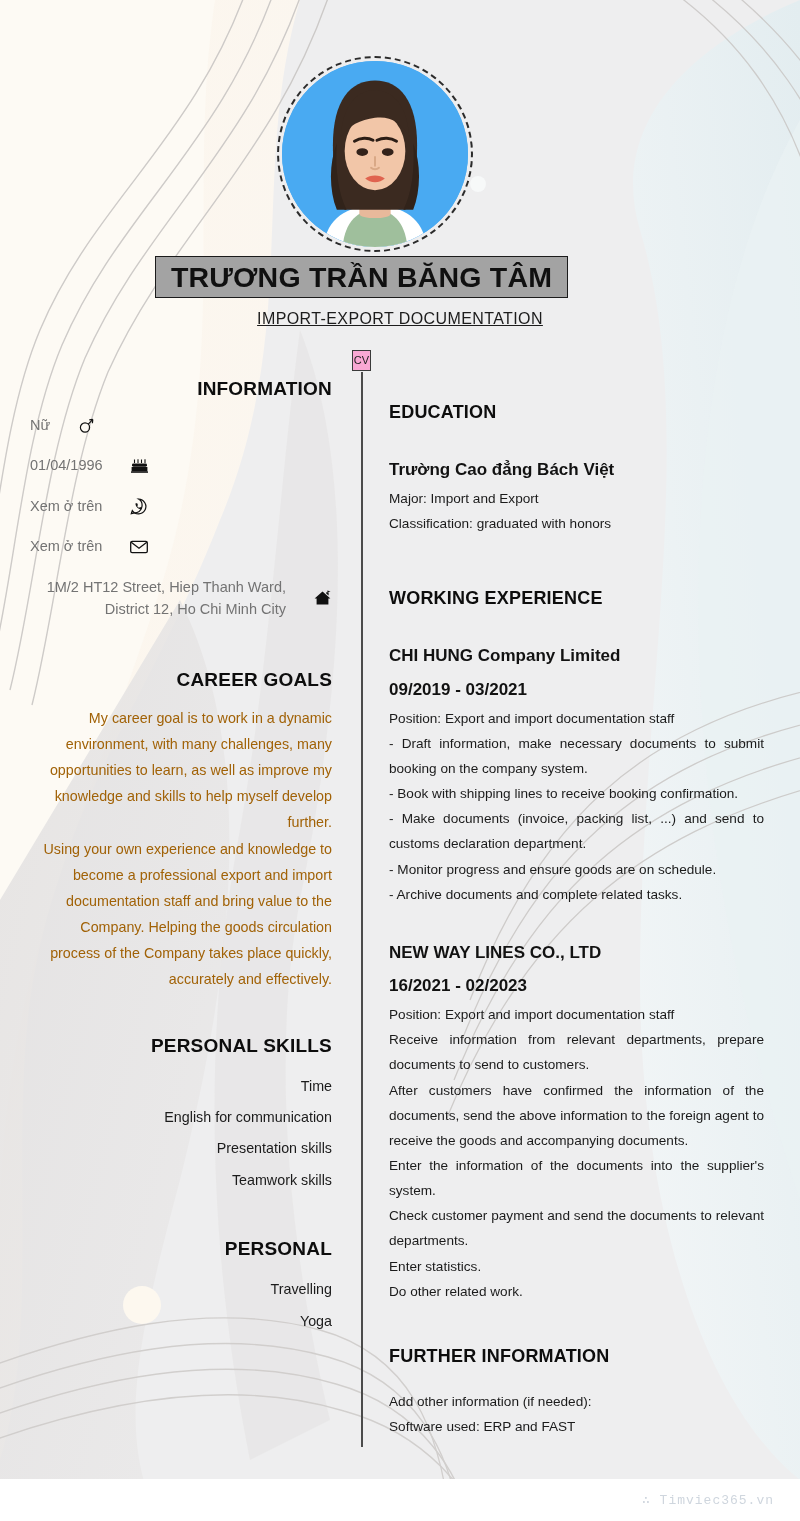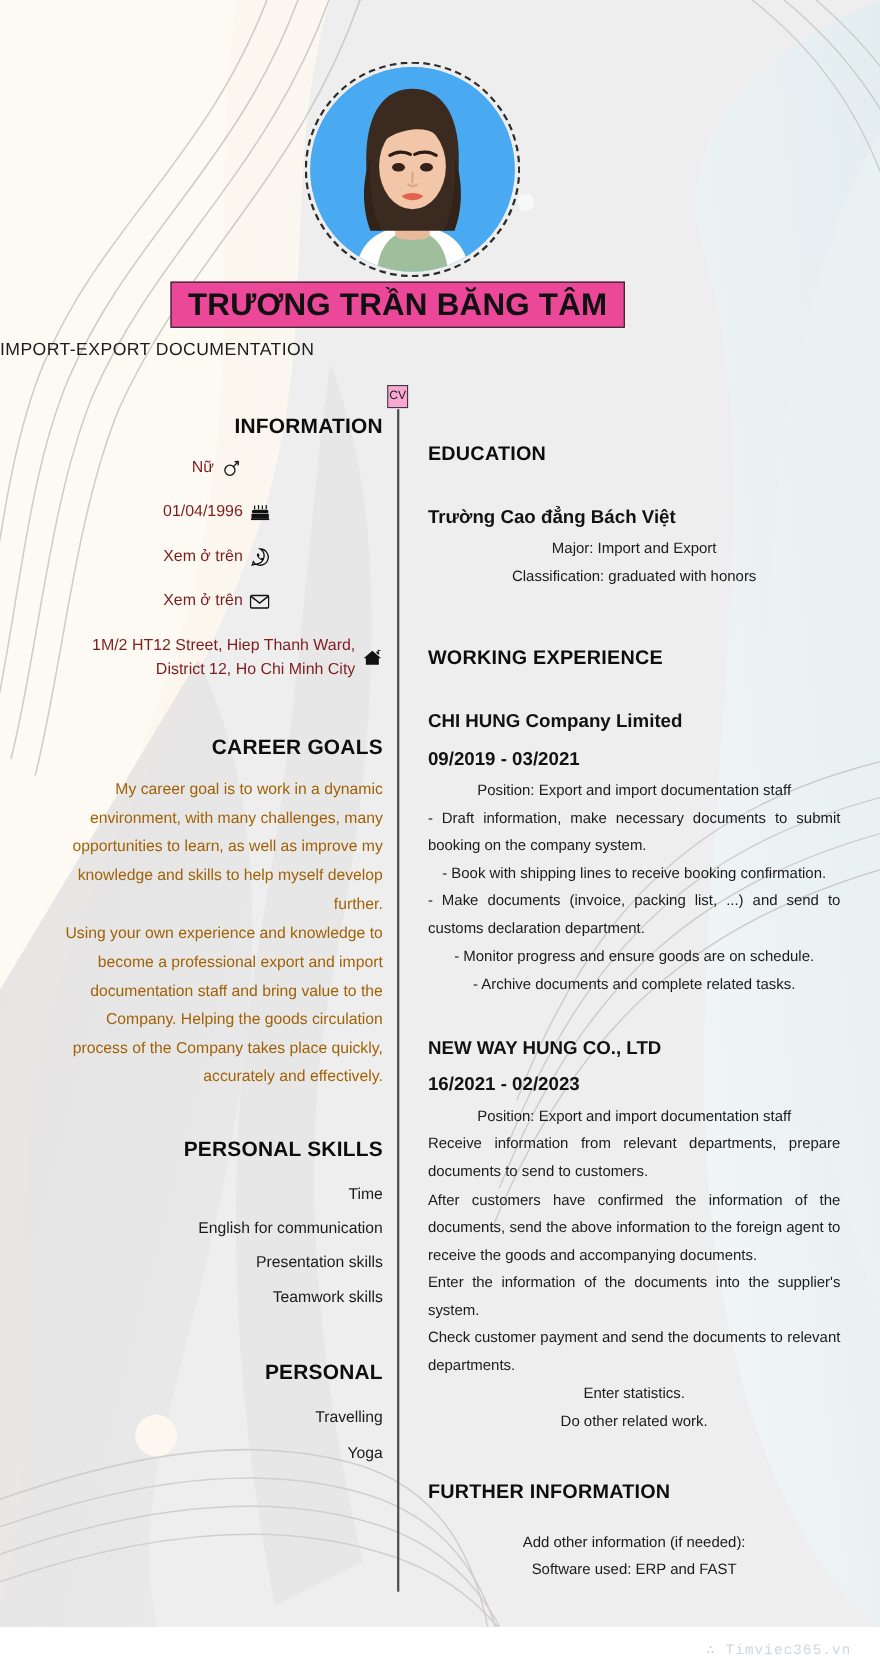--- a/index.html
+++ b/index.html
@@ -36,37 +36,39 @@
     overflow: hidden;
     position: relative;
     background: #49aaf2;
   }
 
   
   .name-banner {
     position: absolute;
     left: 155px; top: 256px;
     width: 413px; height: 42px;
-    background: #ec4899;
+    background: #a3a3a3;
     border: 1.5px solid #1b1b1b;
     display: flex; align-items: center; justify-content: center;
   }
   .name-banner span {
     font-size: 28.5px;
     font-weight: bold;
     letter-spacing: .2px;
     color: #101010;
     white-space: nowrap;
   }
   .job-title {
     position: absolute;
     left: 0; top: 310px; width: 800px;
+    text-align: center;
     font-size: 16px;
     color: #1c1c1c;
     letter-spacing: .4px;
+    text-decoration: underline;
   }
 
   
   .divider {
     position: absolute;
     left: 361px; top: 372px;
     width: 1.6px; height: 1075px;
     background: #4b4b4b;
   }
   .cv-badge {
@@ -78,21 +80,21 @@
     font-size: 11px;
     line-height: 19px;
     text-align: center;
     color: #1d1d1d;
     font-family: "Liberation Sans", sans-serif;
   }
 
   
   .col-left {
     position: absolute;
-    left: 46px; top: 378px;
+    left: 30px; top: 378px;
     width: 302px;
     text-align: right;
   }
   .col-right {
     position: absolute;
     left: 389px; top: 390px;
     width: 375px;
     text-align: left;
     margin-top: 12px;
   }
@@ -108,25 +110,25 @@
     font-size: 18px;
     font-weight: bold;
     color: #0d0d0d;
     letter-spacing: .2px;
   }
 
   
   .info-row {
     display: flex;
     align-items: center;
-    justify-content: center;
-    gap: 6px;
+    justify-content: flex-start;
+    gap: 27px;
     margin-bottom: 18px;
     font-size: 14.5px;
-    color: #7f1d1d;
+    color: #737373;
   }
   .info-row .txt { line-height: 1.55; text-align: right; }
   .info-row .ic {
     width: 19px;
     height: 19px;
     flex: 0 0 19px;
     display: flex;
     align-items: center;
     justify-content: center;
     color: #111;
@@ -158,21 +160,21 @@
     color: #121212;
     line-height: 1.95;
   }
   .r-line {
     font-size: 13.6px;
     line-height: 1.85;
     color: #1b1b1b;
     text-align: justify;
     text-justify: inter-word;
   }
-  .r-line.nojust { text-align: center; }
+  .r-line.nojust { text-align: left; }
 
   
   .footer {
     position: absolute;
     left: 0; bottom: 0;
     width: 800px; height: 42px;
     background: #ffffff;
     display: flex;
     align-items: center;
     justify-content: flex-end;
@@ -390,21 +392,21 @@
       <div class="r-line">- Draft information, make necessary documents to submit booking on the company system.</div>
       <div class="r-line nojust">- Book with shipping lines to receive booking confirmation.</div>
       <div class="r-line">- Make documents (invoice, packing list, ...) and send to customs declaration department.</div>
       <div class="r-line nojust">- Monitor progress and ensure goods are on schedule.</div>
       <div class="r-line nojust">- Archive documents and complete related tasks.</div>
     </div>
 
     <div style="height:29px"></div>
 
     <div class="blk">
-      <div class="org">NEW WAY HUNG CO., LTD</div>
+      <div class="org">NEW WAY LINES CO., LTD</div>
       <div class="org">16/2021 - 02/2023</div>
       <div class="r-line nojust">Position: Export and import documentation staff</div>
       <div class="r-line">Receive information from relevant departments, prepare documents to send to customers.</div>
       <div class="r-line">After customers have confirmed the information of the documents, send the above information to the foreign agent to receive the goods and accompanying documents.</div>
       <div class="r-line">Enter the information of the documents into the supplier's system.</div>
       <div class="r-line">Check customer payment and send the documents to relevant departments.</div>
       <div class="r-line nojust">Enter statistics.</div>
       <div class="r-line nojust">Do other related work.</div>
     </div>
 

